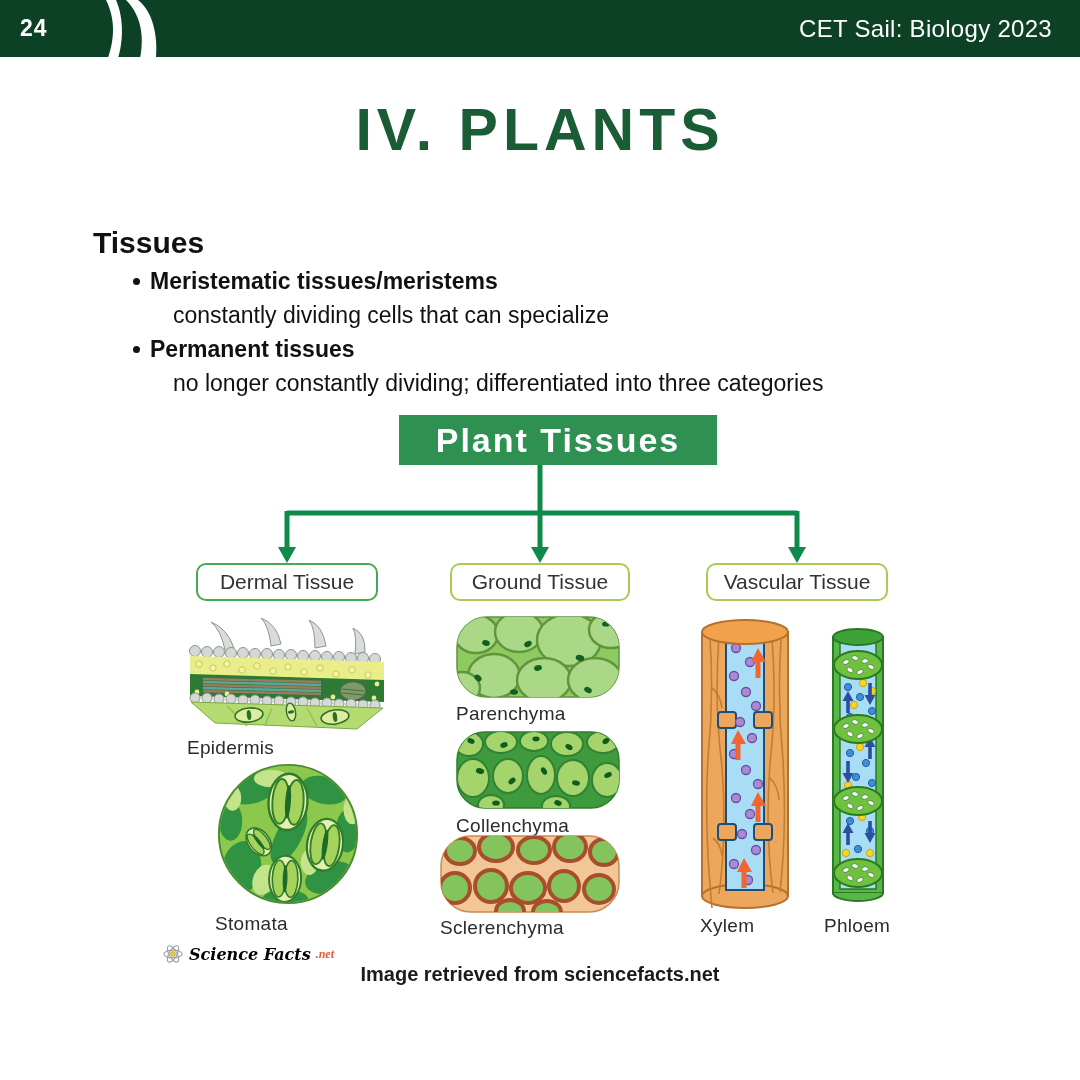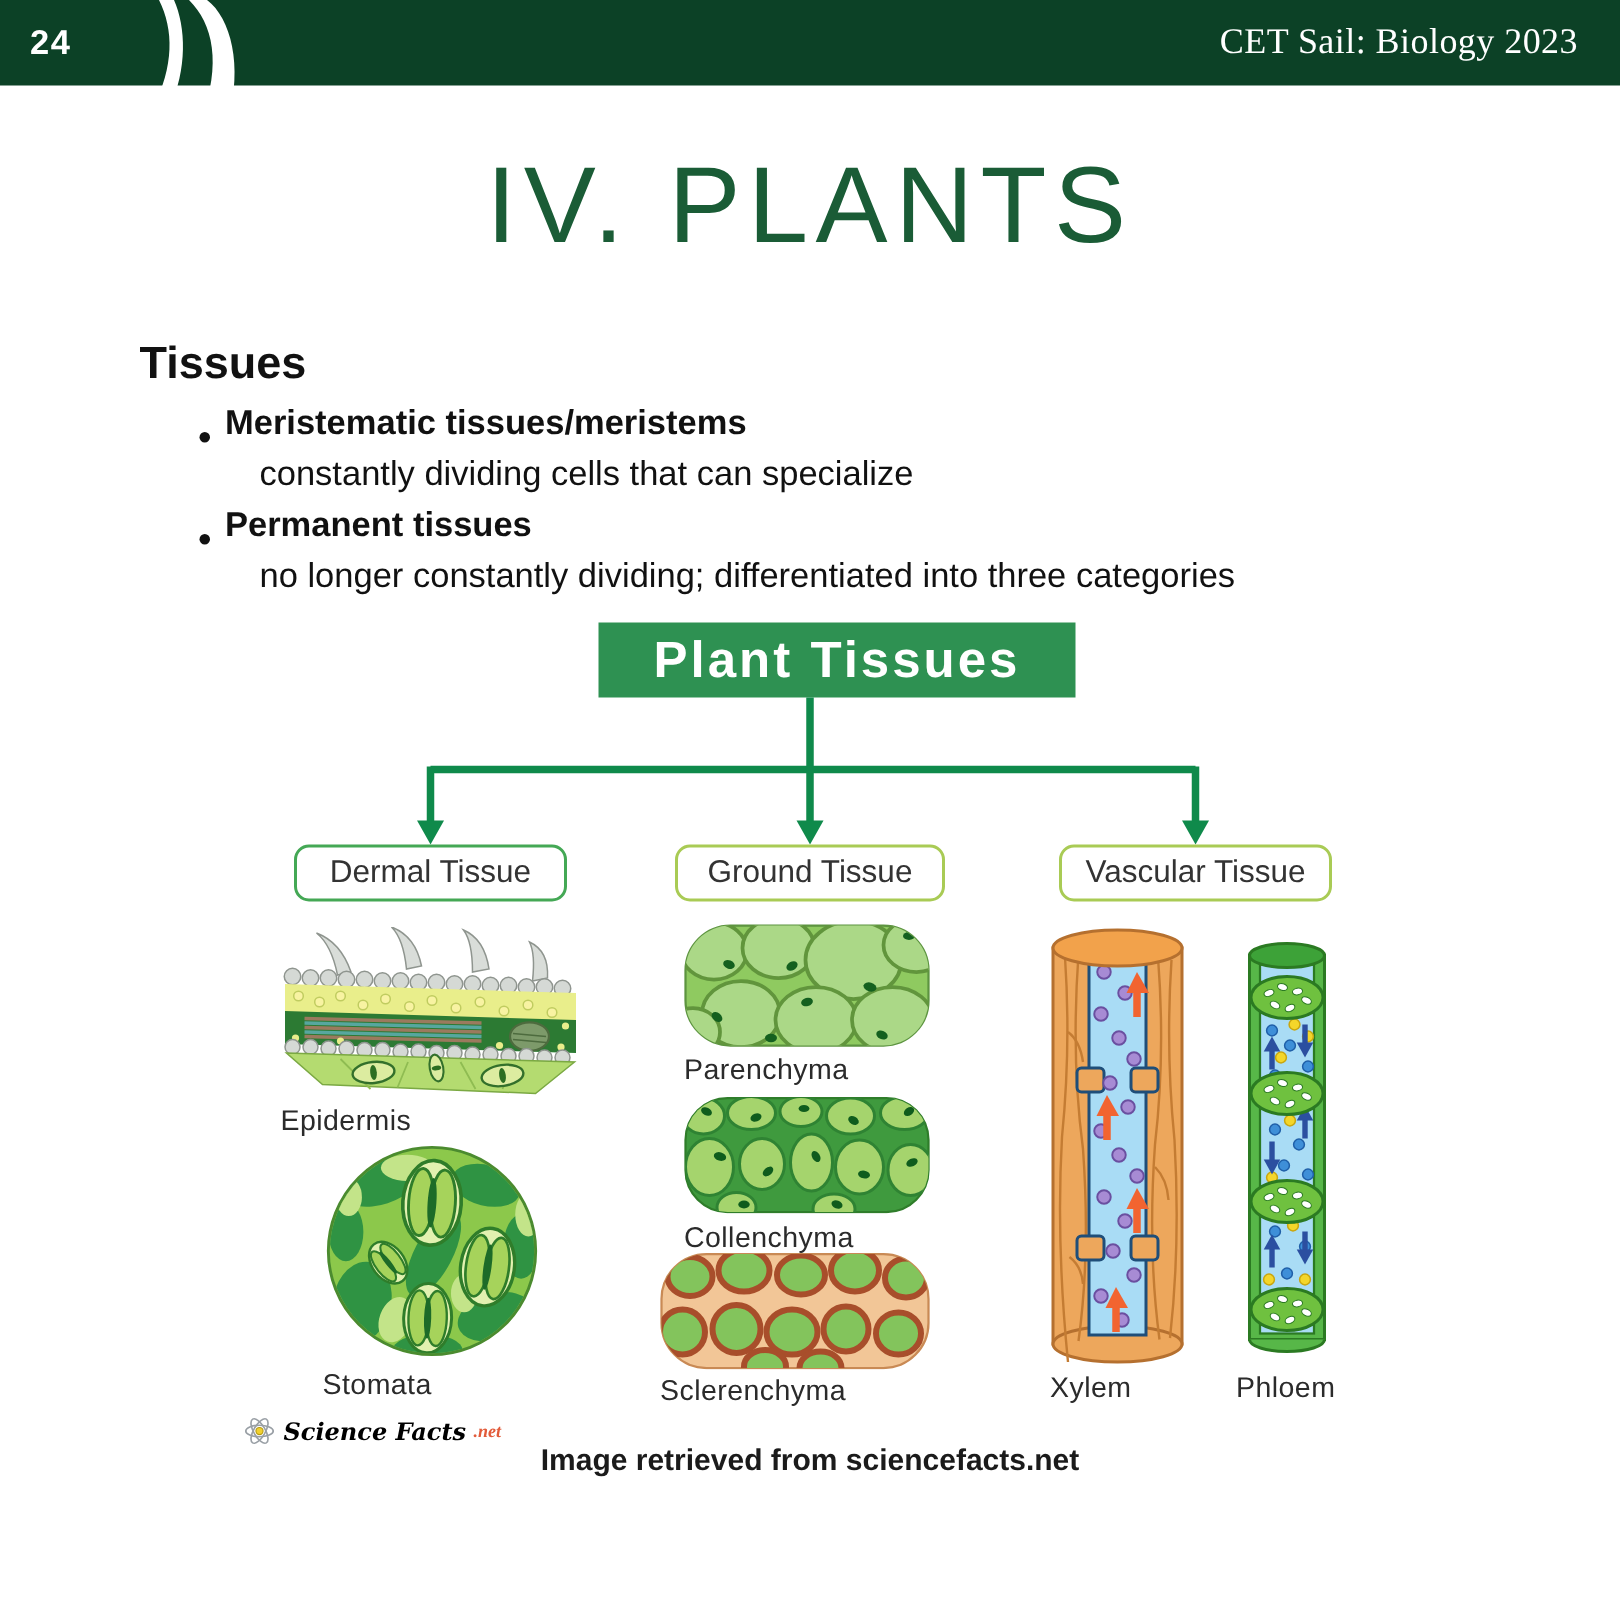--- a/index.html
+++ b/index.html
@@ -24,35 +24,35 @@
     position:absolute;top:0;left:0;width:1080px;height:57px;
     background:var(--header-green);
     display:flex;align-items:center;
   }
   .page-num{
     color:#fff;font-size:23px;font-weight:bold;margin-left:20px;letter-spacing:1px;
   }
   .sail{position:absolute;left:86px;top:0;width:78px;height:80px;}
   .course{
     position:absolute;right:28px;top:0;height:57px;display:flex;align-items:center;
-    color:#fff;font-size:24px;font-weight:500;letter-spacing:0.3px;font-family:Liberation Serif, serif;
+    color:#fff;font-size:24px;font-weight:500;letter-spacing:0.3px;
   }
   
   .page-title{
     position:absolute;top:96px;left:0;width:1080px;text-align:center;
-    font-size:72px;font-weight:400;letter-spacing:5px;color:var(--title-green);
+    font-size:59px;font-weight:700;letter-spacing:5px;color:var(--title-green);
   }
   
   .section-heading{
     position:absolute;left:93px;top:226px;
     font-size:30px;font-weight:bold;color:#111;
   }
   .bullets{position:absolute;left:133px;top:268px;width:840px;}
   .bullet-item{margin-bottom:7px;}
-  .bullet-line{display:flex;align-items:flex-end;}
+  .bullet-line{display:flex;align-items:center;}
   .dot{width:7px;height:7px;border-radius:50%;background:#111;margin-right:10px;flex:0 0 auto;}
   .term{font-size:23px;font-weight:bold;color:#111;}
   .desc{font-size:23px;color:#111;padding-left:40px;margin-top:7px;}
   
   .diagram{position:absolute;left:150px;top:413px;width:780px;height:560px;}
   .pt-banner{
     position:absolute;left:249px;top:2px;width:318px;height:50px;
     background:var(--banner-green);
     display:flex;align-items:center;justify-content:center;
     color:#fff;font-size:34px;font-weight:bold;letter-spacing:2px;

